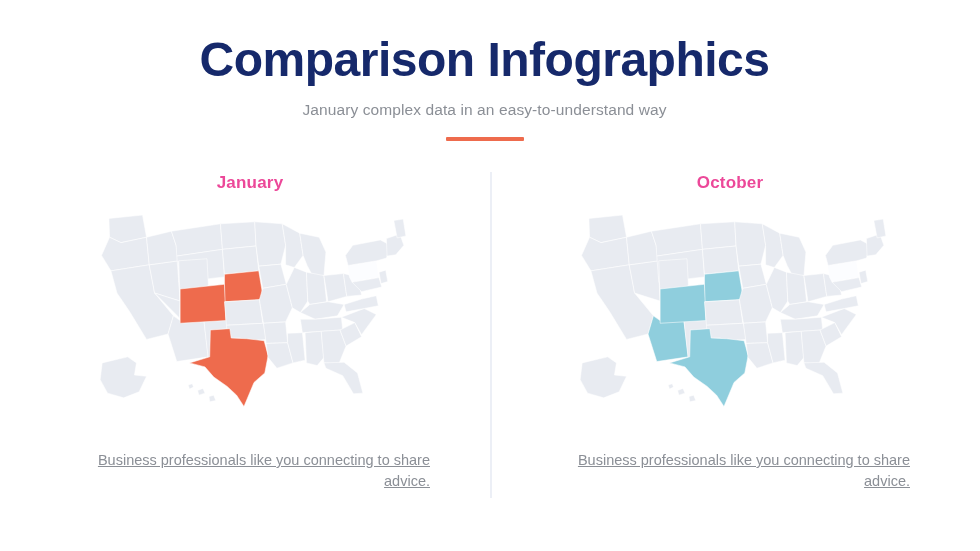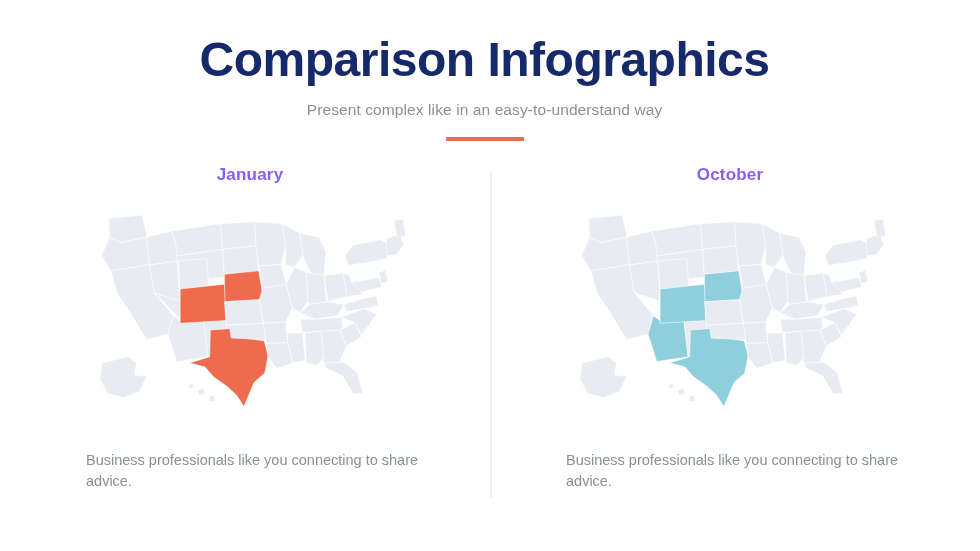--- a/index.html
+++ b/index.html
@@ -67,23 +67,23 @@
     width: 440px;
     height: 350px;
   }
   .column.left  { left: 30px; }
   .column.right { left: 510px; }
 
   .column-title {
     text-align: center;
     font-size: 17px;
     font-weight: 700;
-    color: #8b5cf6;
+    color: #ec4899;
     letter-spacing: 0.2px;
-    margin: 0 0 0 0;
+    margin: 8px 0 0 0;
   }
 
   .map-wrap {
     position: absolute;
     top: 40px;
     left: 58px;
     width: 324px;
     height: 215px;
   }
   .map-wrap svg {
@@ -97,47 +97,48 @@
     stroke-width: 1.6;
     stroke-linejoin: round;
   }
   .st.blank { fill: #fcfdff; }
   .st.hl-orange { fill: #ee6b4d; }
   .st.hl-teal   { fill: #8fced d; }
   .st.hl-teal   { fill: #8fcedd; }
 
   .column-caption {
     position: absolute;
-    left: 56px;
+    left: 40px;
     top: 285px;
     width: 360px;
-    text-align: left;
+    text-align: right;
     font-size: 14.5px;
     line-height: 1.45;
     color: #8b8f96;
+    text-decoration: underline;
   }
 
   
   .divider {
     position: absolute;
     left: 490px;
     top: 172px;
     width: 2px;
     height: 326px;
     background: #eceff6;
   }
 </style>
 </head>
 <body>
 
 <div class="slide">
 
   <div class="header">
     <h1 class="slide-title">Comparison Infographics</h1>
-    <p class="slide-subtitle">Present complex like in an easy-to-understand way</p>
+    <p class="slide-subtitle">January complex data in an easy-to-understand way</p>
     <div class="title-rule"></div>
   </div>
 
   <div class="columns">
 
     <div class="column left">
       <div class="column-title">January</div>
 
       <div class="map-wrap">
         <svg viewBox="0 0 960 640" preserveAspectRatio="xMidYMid meet">

